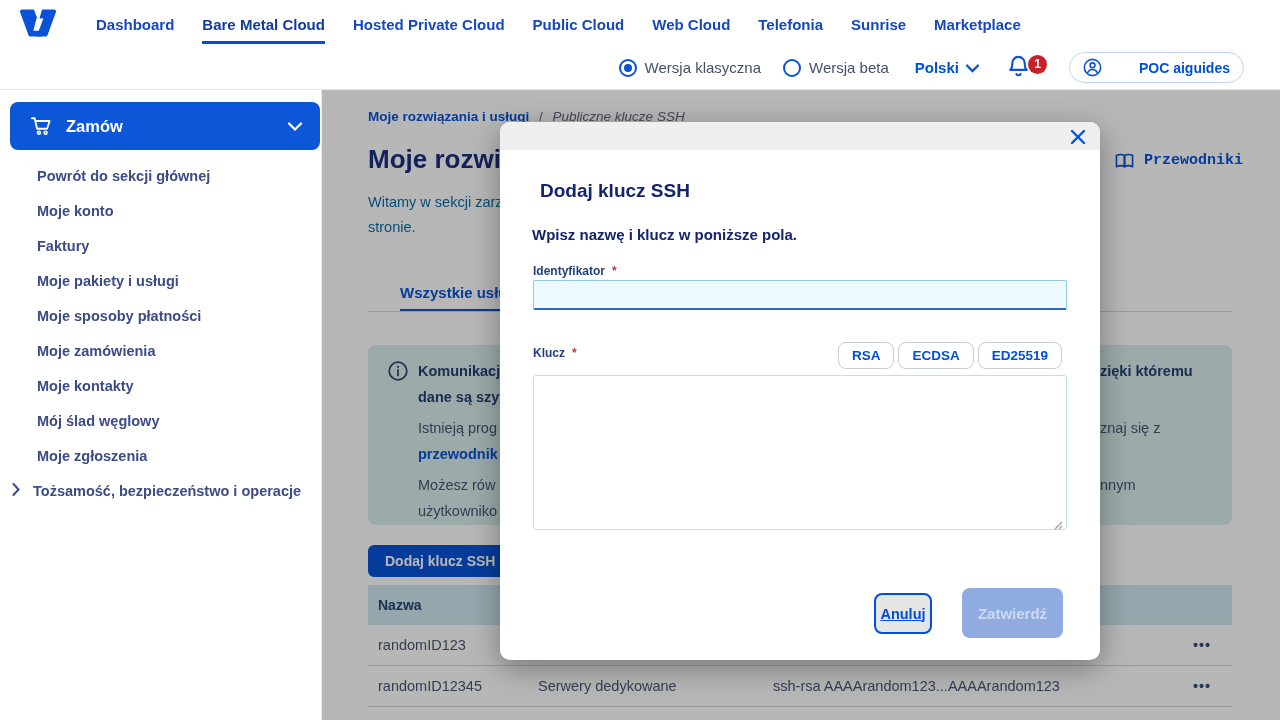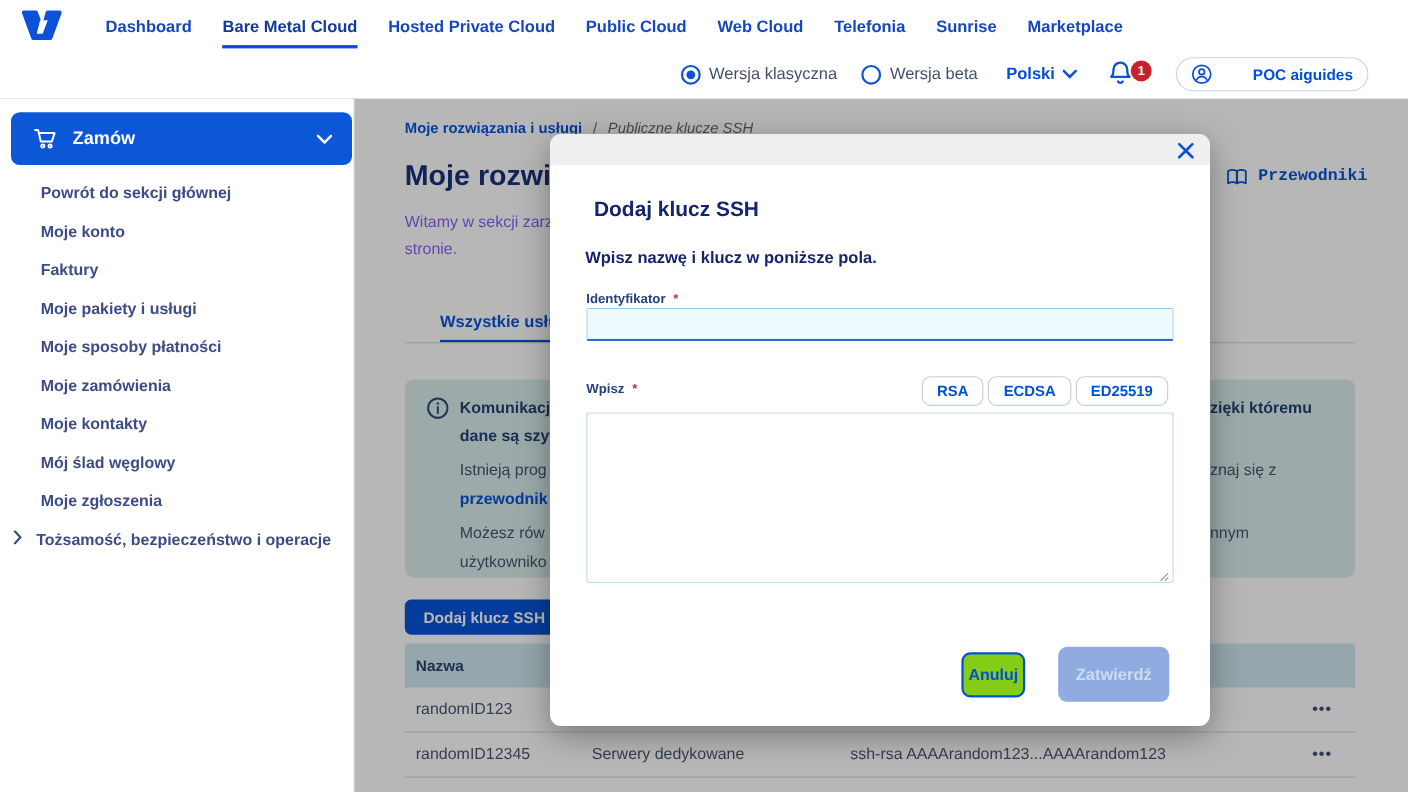--- a/index.html
+++ b/index.html
@@ -52,21 +52,21 @@
   .side-item.expandable { padding-left:12px; gap:13px; }
   
   .content { position:relative; flex:1; background:#fff; overflow:hidden; }
   .breadcrumb { position:absolute; left:46px; top:19px; font-size:13.5px; }
   .crumb-link { color:#0050d7; font-weight:700; cursor:pointer; }
   .crumb-sep { color:#5c6370; margin:0 6px; }
   .crumb-current { color:#5c6370;font-style:italic; }
   .guides { position:absolute; top:62px; right:37px; display:flex; align-items:center; gap:10px; cursor:pointer; }
   .guides-label { color:#0050d7; font-size:15px; font-weight:700;font-family:Liberation Mono, monospace; }
   .page-title { position:absolute; left:46px; top:54px; font-size:26px; font-weight:700; color:#132a7a; white-space:nowrap; }
-  .welcome { position:absolute; left:46px; top:100px; font-size:14.5px; color:#8b5cf6; line-height:25px; white-space:nowrap; }
+  .welcome { position:absolute; left:46px; top:100px; font-size:14.5px; color:#0369a1; line-height:25px; white-space:nowrap; }
   .tabbar { position:absolute; left:46px; top:194px; width:864px; border-bottom:1px solid #d7d7d7; height:28px; }
   .tab { display:inline-block; margin-left:32px; font-size:15px; font-weight:700; color:#0050d7;
     padding-bottom:8px; border-bottom:2px solid #0050d7; cursor:pointer; }
   .infobox { position:absolute; left:46px; top:255px; width:864px; height:180px; background:#d8eeec; border-radius:8px; padding-top:13px; }
   .info-icon { position:absolute; left:20px; top:16px; }
   .info-lines { margin-left:50px; }
   .info-line { display:flex; align-items:center; height:26px; font-size:14.5px; color:#44506b; }
   .info-line.gap { margin-top:5px; }
   .info-line .frag-right { margin-left:auto; width:132px; text-align:left; flex:none; }
   .info-line.bold, .info-line.bold .frag-right { font-weight:700; color:#1f3a70; }
@@ -93,22 +93,22 @@
   .lbl-id { left:33px; top:142px; }
   .lbl-key { left:33px; top:224px; }
   .modal-input { position:absolute; left:33px; top:158px; width:534px; height:30px; background:#edfafe;
     border:1px solid #93c8e9; border-bottom:2px solid #2b69c8; border-radius:2px; font-family:inherit; font-size:14px; padding:0 8px; }
   .seg { position:absolute; top:220px; right:38px; display:flex; gap:4px; }
   .seg-btn { height:27px; padding:0 13px; background:#fff; border:1px solid #c8cdd4; border-radius:8px;
     color:#0050d7; font-size:13.5px; font-weight:700; cursor:pointer; font-family:inherit; }
   .modal-textarea { position:absolute; left:33px; top:253px; width:534px; height:155px; background:#fff;
     border:1px solid #bfe0db; border-radius:3px; resize:none; font-family:inherit; }
   .resize-glyph { position:absolute; left:553px; top:394px; pointer-events:none; }
-  .btn-cancel { position:absolute; left:374px; top:471px; width:58px; height:41px; background:#84cc16;
-    border:2px solid #0050d7; border-radius:8px; color:#0050d7; font-size:14.5px; font-weight:700; cursor:pointer; font-family:inherit; }
+  .btn-cancel { position:absolute; left:374px; top:471px; width:58px; height:41px; background:#e5e5e5;
+    border:2px solid #0050d7; border-radius:8px; color:#0050d7; font-size:14.5px; font-weight:700; cursor:pointer; font-family:inherit;text-decoration:underline; }
   .btn-submit { position:absolute; left:462px; top:466px; width:101px; height:50px; background:#8fabdf;
     border:none; border-radius:8px; color:#ccdaf2; font-size:15px; font-weight:700; font-family:inherit; }
 </style>
 </head>
 <body>
 
 <div class="app">
 
   <header class="topbar">
     <div class="topbar-row1">
@@ -293,21 +293,21 @@
     </button>
     <h2 class="modal-title">Dodaj klucz SSH</h2>
     <p class="modal-desc">Wpisz nazwę i klucz w poniższe pola.</p>
 
     <label class="field-label lbl-id">
       <span>Identyfikator</span><span class="req">*</span>
     </label>
     <input class="modal-input" type="text" value="" style="">
 
     <label class="field-label lbl-key">
-      <span>Wpisz</span><span class="req">*</span>
+      <span>Klucz</span><span class="req">*</span>
     </label>
     <div class="seg">
       <button class="seg-btn">RSA</button>
       <button class="seg-btn">ECDSA</button>
       <button class="seg-btn">ED25519</button>
     </div>
     <textarea class="modal-textarea" style=""></textarea>
     <span class="resize-glyph">
       <svg width="10" height="10" viewBox="0 0 10 10">
         <line x1="2" y1="9" x2="9" y2="2" stroke="#9aa0a6" stroke-width="1.2"></line>

